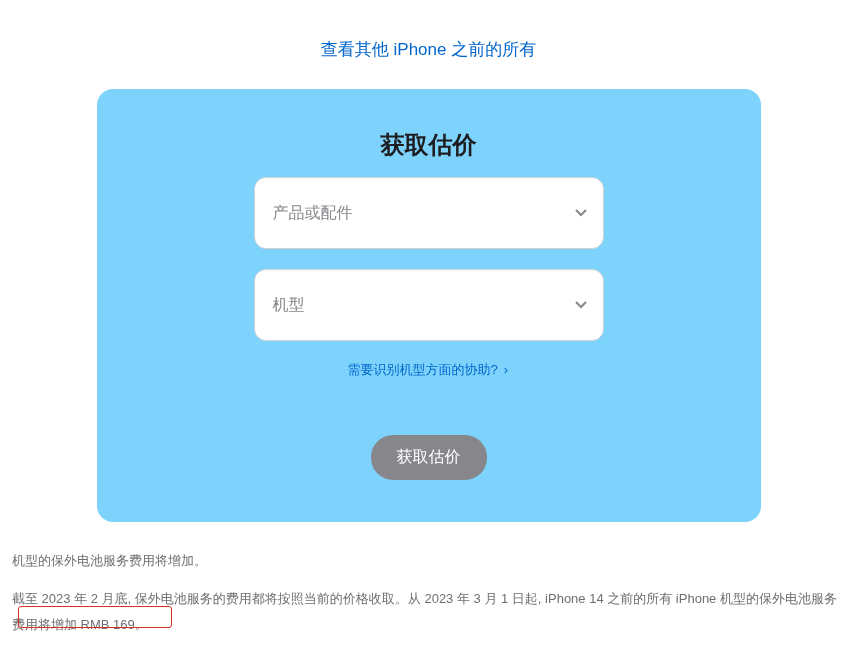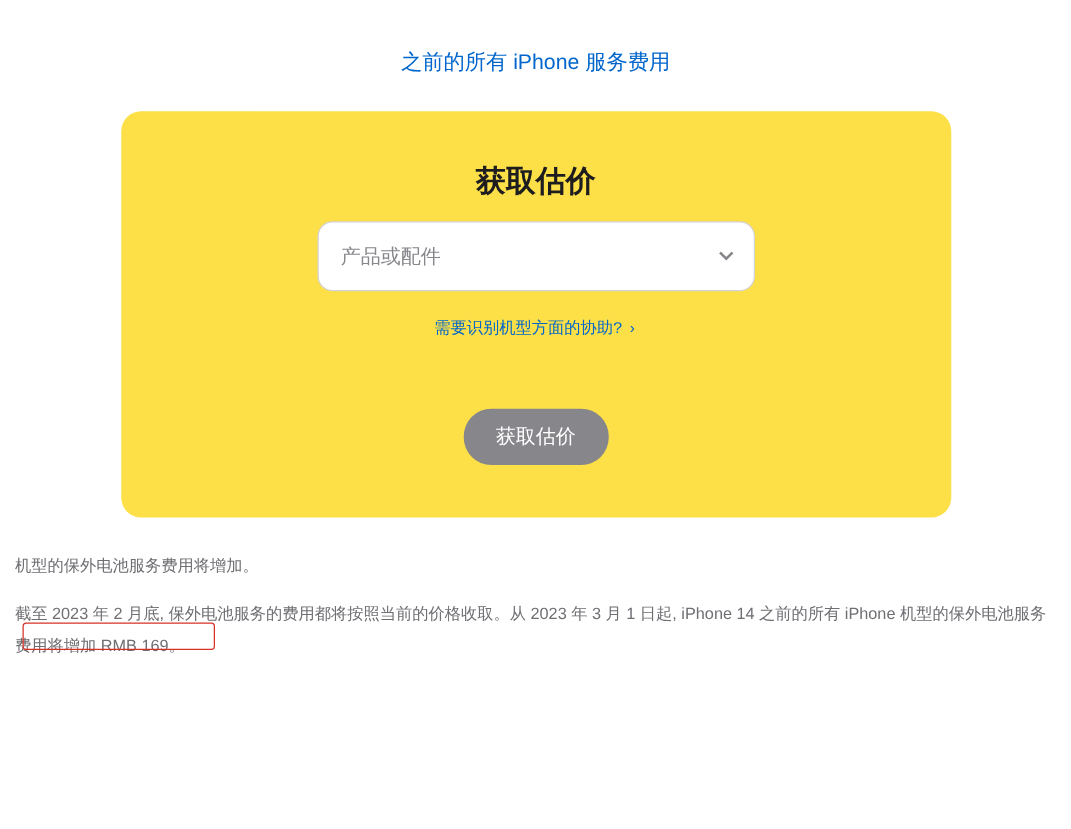--- a/index.html
+++ b/index.html
@@ -18,21 +18,21 @@
       text-align: center;
       padding: 38px 0 28px 0;
     }
     .top-link a {
       color: #0066cc;
       font-size: 17px;
       text-decoration: none;
       font-weight: 400;
     }
     .card {
-      background: #fde047;
+      background: #7dd3fc;
       border-radius: 16px;
       width: 664px;
       margin: 0 auto;
       padding: 40px 40px 42px 40px;
       text-align: center;
     }
     .card-title {
       font-size: 24px;
       font-weight: 600;
       color: #1d1d1f;
@@ -43,21 +43,21 @@
       color: #1d1d1f;
       margin-bottom: 48px;
     }
     .select-wrapper {
       position: relative;
       width: 350px;
       margin: 0 auto 20px auto;
     }
     .select-box {
       width: 100%;
-      height: 56px;
+      height: 72px;
       background: #ffffff;
       border: 1px solid #d2d2d7;
       border-radius: 12px;
       padding: 0 40px 0 18px;
       font-size: 16px;
       color: #86868b;
       text-align: left;
       display: flex;
       align-items: center;
       cursor: pointer;
@@ -123,37 +123,47 @@
       position: absolute;
       border: 1px solid #d93025;
       border-radius: 3px;
       pointer-events: none;
     }
   </style>
 </head>
 <body>
 
 <div class="top-link">
-  <a href="#">之前的所有 iPhone 服务费用</a>
+  <a href="#">查看其他 iPhone 之前的所有</a>
 </div>
 
 <div class="card">
   <h2 class="card-title">获取估价</h2>
 
   <div class="select-wrapper">
     <div class="select-box">
       <span>产品或配件</span>
       <span class="chevron">
         <svg viewBox="0 0 12 8">
             <polyline points="1,1 6,6 11,1"></polyline>
           </svg>
       </span>
     </div>
   </div>
 
+  <div class="select-wrapper">
+    <div class="select-box">
+      <span>机型</span>
+      <span class="chevron">
+        <svg viewBox="0 0 12 8">
+            <polyline points="1,1 6,6 11,1"></polyline>
+          </svg>
+      </span>
+    </div>
+  </div>
 
   <div class="help-link">
     <a href="#">
       <span>需要识别机型方面的协助?</span><span class="arrow">›</span>
     </a>
   </div>
 
   <button class="estimate-btn">获取估价</button>
 </div>
 

